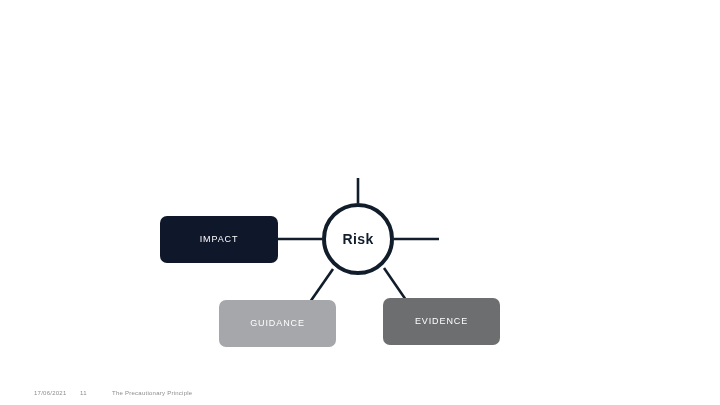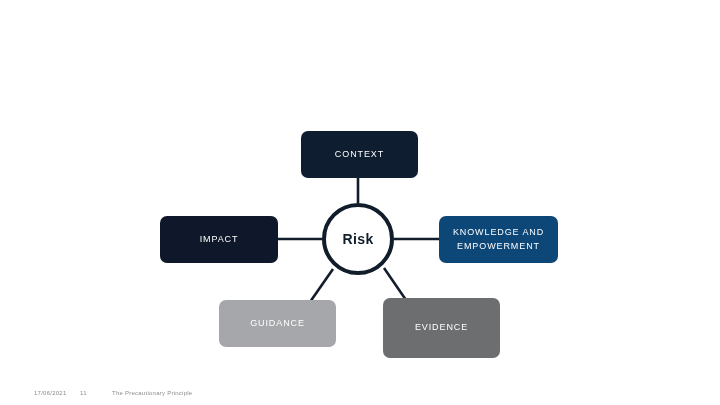--- a/index.html
+++ b/index.html
@@ -93,21 +93,21 @@
     left: 219px;
     top: 190px;
     width: 117px;
     height: 47px;
     background: #a5a7aa;
   }
   .node-evidence {
     left: 383px;
     top: 188px;
     width: 117px;
-    height: 60px;
+    height: 47px;
     background: #6d6e70;
   }
 
   
   .hub {
     position: absolute;
     left: 322px;
     top: 93px;
     width: 72px;
     height: 72px;
@@ -152,25 +152,23 @@
 
     <svg class="connectors" viewBox="0 0 720 255" width="720" height="255">
 
       <line x1="358" y1="93" x2="358" y2="68" stroke="#111d2b" stroke-width="2.6"></line>
       <line x1="322" y1="129" x2="278" y2="129" stroke="#111d2b" stroke-width="2.6"></line>
       <line x1="394" y1="129" x2="439" y2="129" stroke="#111d2b" stroke-width="2.6"></line>
       <line x1="333" y1="159" x2="310" y2="192" stroke="#111d2b" stroke-width="2.6"></line>
       <line x1="384" y1="158" x2="406" y2="190" stroke="#111d2b" stroke-width="2.6"></line>
     </svg>
 
-    <div class="node node-context">CONTEXT</div>
 
     <div class="node node-impact">IMPACT</div>
 
-    <div class="node node-knowledge">KNOWLEDGE AND EMPOWERMENT</div>
 
     <div class="node node-guidance">GUIDANCE</div>
 
     <div class="node node-evidence">EVIDENCE</div>
 
     <div class="hub">
       <span class="hub-label">Risk</span>
     </div>
 
   </div>

